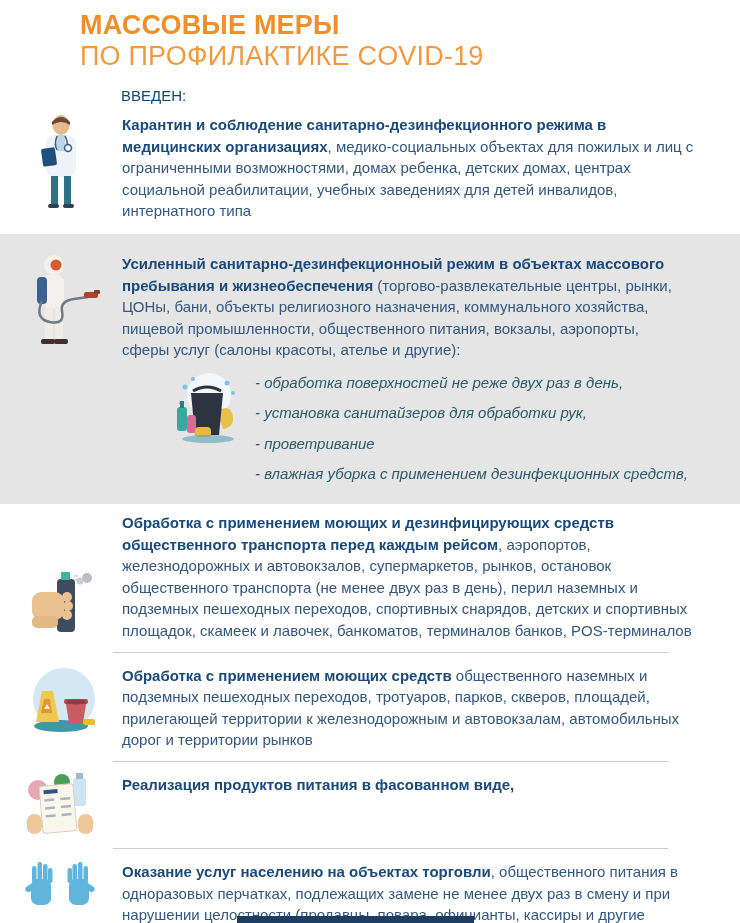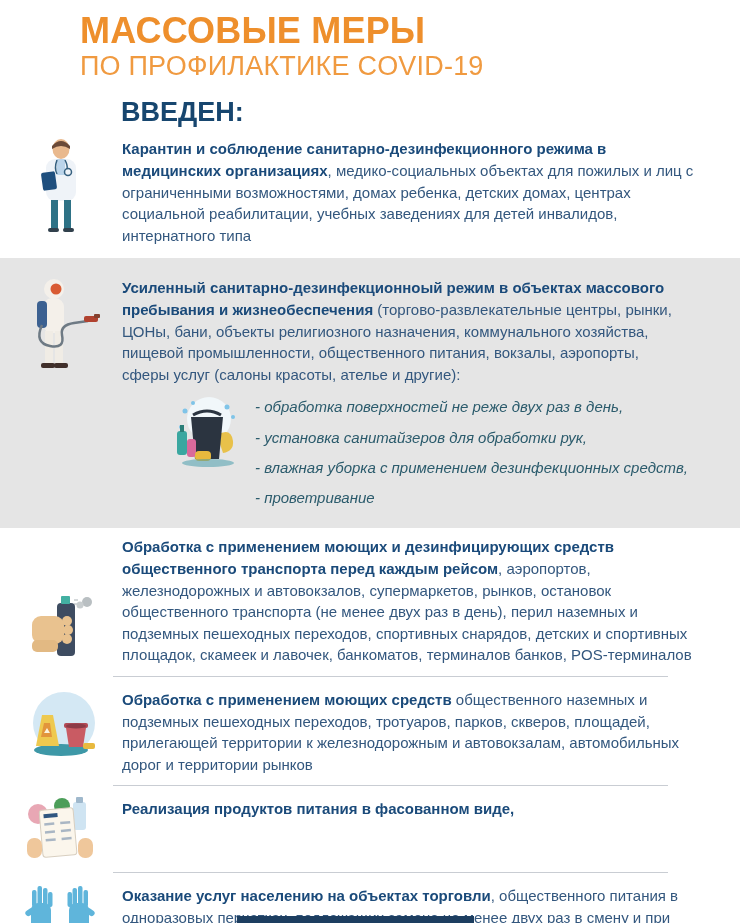--- a/index.html
+++ b/index.html
@@ -2,23 +2,23 @@
 <html><head>
 <meta charset="utf-8">
 <style>
   html,body{margin:0;padding:0;}
   body{
     width:740px;height:923px;background:#ffffff;overflow:hidden;
     font-family:"Liberation Sans",sans-serif;position:relative;
     -webkit-font-smoothing:antialiased;
   }
   .header{padding:10px 0 0 80px;}
-  .title-line1{color:#EE8F2C;font-size:36px;font-weight:bold;letter-spacing:.2px;line-height:1.15;}
+  .title-line1{color:#EE8F2C;font-size:27px;font-weight:bold;letter-spacing:.2px;line-height:1.15;}
   .title-line2{color:#F09A40;font-size:27px;font-weight:normal;letter-spacing:.2px;line-height:1.15;}
-  .intro{margin:15px 0 8px 121px;color:#17466F;font-size:27px;font-weight:bold;}
+  .intro{margin:15px 0 8px 121px;color:#17466F;font-size:15px;font-weight:normal;}
   .section{display:flex;align-items:flex-start;}
   .icon-cell{flex:0 0 122px;display:flex;justify-content:center;align-items:flex-start;}
   .text-cell{flex:0 0 auto;max-width:572px;font-size:15px;line-height:1.44;color:#33577E;padding-top:2px;}
   .lead{font-weight:bold;color:#1A4A7A;}
   .sec1{margin-top:6px;margin-bottom:12px;}
   .band{background:#e5e5e5;padding:17px 0 10px;}
   .band .text-cell{max-width:560px;}
   .sublist{display:flex;align-items:flex-start;margin:8px 0 0 160px;}
   .sublist-icon{flex:0 0 95px;display:flex;justify-content:center;}
   .subitems{padding-top:4px;}
@@ -96,22 +96,22 @@
         <rect x="8" y="38" width="10" height="24" rx="3" fill="#3AA7A0"></rect>
         <rect x="11" y="32" width="4" height="7" fill="#2B7E78"></rect>
         <rect x="18" y="46" width="9" height="18" rx="3" fill="#D96A9B"></rect>
         <rect x="26" y="58" width="16" height="10" rx="4" fill="#E8B93E"></rect>
         <ellipse cx="39" cy="70" rx="26" ry="4" fill="#3E98A7" opacity="0.5"></ellipse>
       </svg>
     </div>
     <div class="subitems">
       <div class="subitem">- обработка поверхностей не реже двух раз в день,</div>
       <div class="subitem">- установка санитайзеров для обработки рук,</div>
+      <div class="subitem">- проветривание</div>
       <div class="subitem">- влажная уборка с применением дезинфекционных средств,</div>
-      <div class="subitem">- проветривание</div>
     </div>
   </div>
 </div>
 
 <div class="section sec3">
   <div class="icon-cell">
     <svg width="75" height="72" viewBox="0 0 75 72">
       <circle cx="63" cy="8" r="5" fill="#B9BFC2"></circle>
       <circle cx="56" cy="11" r="3.5" fill="#C8CDCF"></circle>
       <path d="M50 6 L54 6 M50 10 L53 10" stroke="#C8CDCF" stroke-width="1.5"></path>

